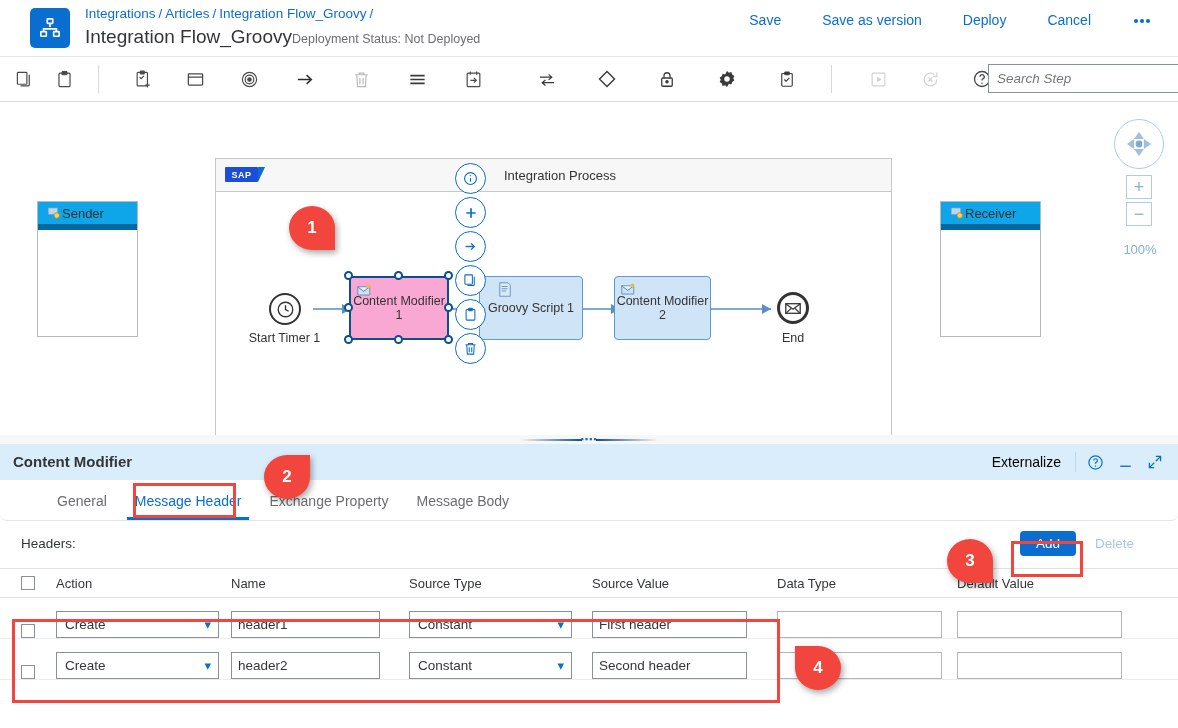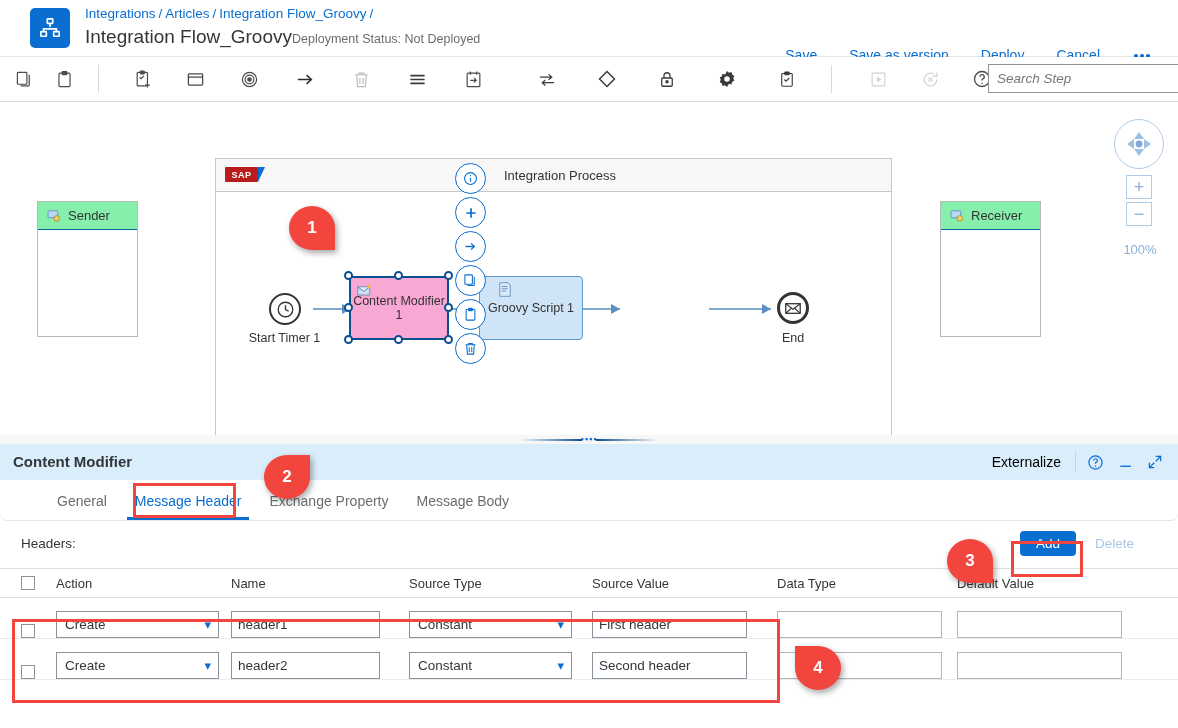--- a/index.html
+++ b/index.html
@@ -31,21 +31,21 @@
   .page-title {
     position: absolute; left: 85px; top: 26px;
     font-size: 19px; color: #32363a; font-weight: 400;
   }
   .deploy-status {
     position: absolute; left: 292px; top: 32px;
     font-size: 12.5px; color: #6a6d70;
   }
   .header-actions {
     position: absolute; right: 14px; top: 6px;
-    display: flex; align-items: center; gap: 8px; margin-top: 35px;
+    display: flex; align-items: center; gap: 17px;
   }
   .header-actions .hbtn {
     font-size: 14px; color: #0a6ed1; background: none; border: none;
     padding: 6px 12px; cursor: pointer; font-family: inherit; white-space: nowrap;
   }
   .dots { letter-spacing: 1px; font-size: 17px; line-height: 10px; }
 
   
   .toolbar {
     position: absolute; left: 0; top: 57px; width: 1178px; height: 45px;
@@ -71,43 +71,43 @@
   
   .canvas {
     position: absolute; left: 0; top: 102px; width: 1178px; height: 333px;
     background: #fff; overflow: hidden;
   }
   
   .participant {
     position: absolute; background: #fff; border: 1px solid #b9b9b9;
   }
   .participant .p-head {
-    height: 28px; border-bottom: 1px solid #0369a1;
-    display: flex; align-items: center; padding-left: 9px; gap: 7px;
-    font-size: 13px; color: #333; background: #86efac;
+    height: 28px; border-bottom: 6px solid #0369a1;
+    display: flex; align-items: center; padding-left: 9px; gap: 1px;
+    font-size: 13px; color: #333; background: #0ea5e9;
   }
   #sender { left: 37px; top: 99px; width: 101px; height: 136px; }
   #receiver { left: 940px; top: 99px; width: 101px; height: 136px; }
 
   
   .pool {
     position: absolute; left: 215px; top: 56px; width: 677px; height: 323px;
     background: #fff; border: 1px solid #c7c7c7;
   }
   .pool-head {
     height: 33px; background: #f7f7f7; border-bottom: 1px solid #c7c7c7;
     display: flex; align-items: center;
   }
   .pool-title {
     position: absolute; left: 288px; top: 9px;
     font-size: 13px; color: #333;
   }
   .sap-logo {
     position: absolute; left: 9px; top: 8px;
-    width: 33px; height: 15px; background: #b91c1c; border-radius: 1px;
+    width: 33px; height: 15px; background: #1d4ed8; border-radius: 1px;
     display: flex; align-items: center; justify-content: center;
     color: #fff; font-size: 9px; font-weight: bold; letter-spacing: 0.5px;
     font-family: "Liberation Sans", sans-serif;
   }
   .sap-logo::after {
     content: ""; position: absolute; right: -7px; top: 0;
     border-left: 7px solid #0a6ed1; border-bottom: 15px solid transparent;
   }
 
   
@@ -528,20 +528,30 @@
       <div class="task-box" style="left:263px; top:117px; width:104px; height:64px;">
         <span class="task-icon" style="left:18px; top:5px;">
           <svg width="14" height="15" viewBox="0 0 18 20">
             <path d="M2 1h11l3 3v15H2z" fill="#dceaf7" stroke="#4a7fb5" stroke-width="1"></path>
             <path d="M4.5 6h8M4.5 9h8M4.5 12h6" stroke="#4a7fb5" stroke-width="1"></path>
           </svg>
         </span>
         <div class="task-label">Groovy Script 1</div>
       </div>
 
+      <div class="task-box" style="left:398px; top:117px; width:97px; height:64px;">
+        <span class="task-icon">
+          <svg width="15" height="13" viewBox="0 0 20 16">
+            <path d="M1 3l8 6 8-6v11H1z" fill="#cfe0f2" stroke="#4a7fb5" stroke-width="1"></path>
+            <path d="M1 3h16l-8 6z" fill="#eaf3fb" stroke="#4a7fb5" stroke-width="1"></path>
+            <circle cx="15.5" cy="2.5" r="2.4" fill="#f5b92e"></circle>
+          </svg>
+        </span>
+        <div class="task-label">Content Modifier 2</div>
+      </div>
 
       <div class="end-node" style="left:561px; top:133px;">
         <svg width="16" height="13" viewBox="0 0 20 16">
           <rect x="1" y="2" width="18" height="12" fill="none" stroke="#333" stroke-width="1.6"></rect>
           <path d="M1 2l9 7 9-7M1 14l6.5-6M19 14l-6.5-6" fill="none" stroke="#333" stroke-width="1.4"></path>
         </svg>
       </div>
       <div class="node-label" style="position:absolute; left:527px; top:173px; width:100px;">End</div>
 
       <div class="ctx-btn" style="left:239px; top:4px;">

